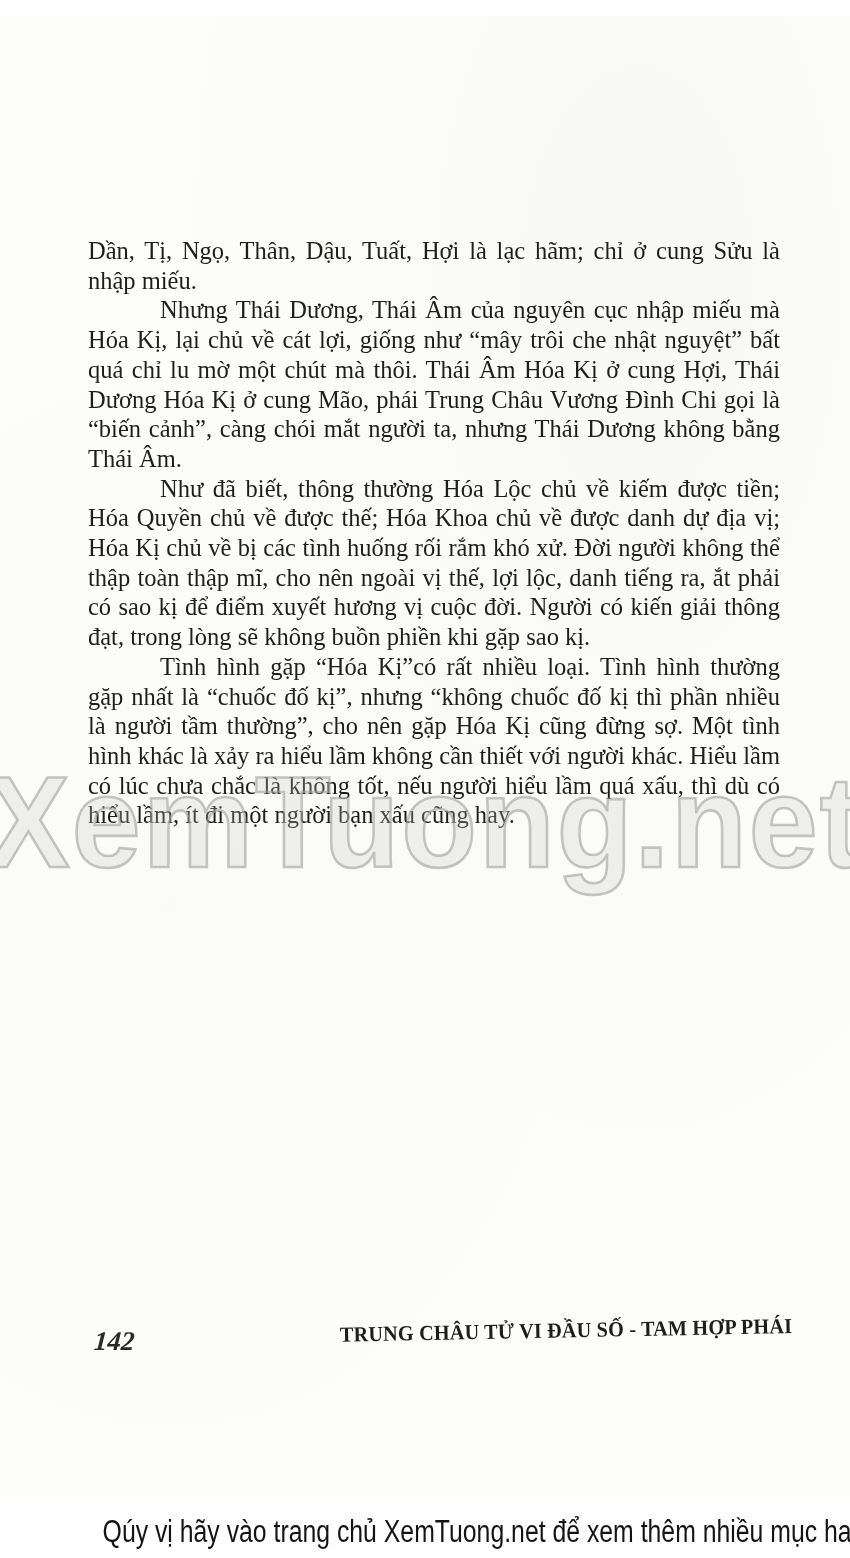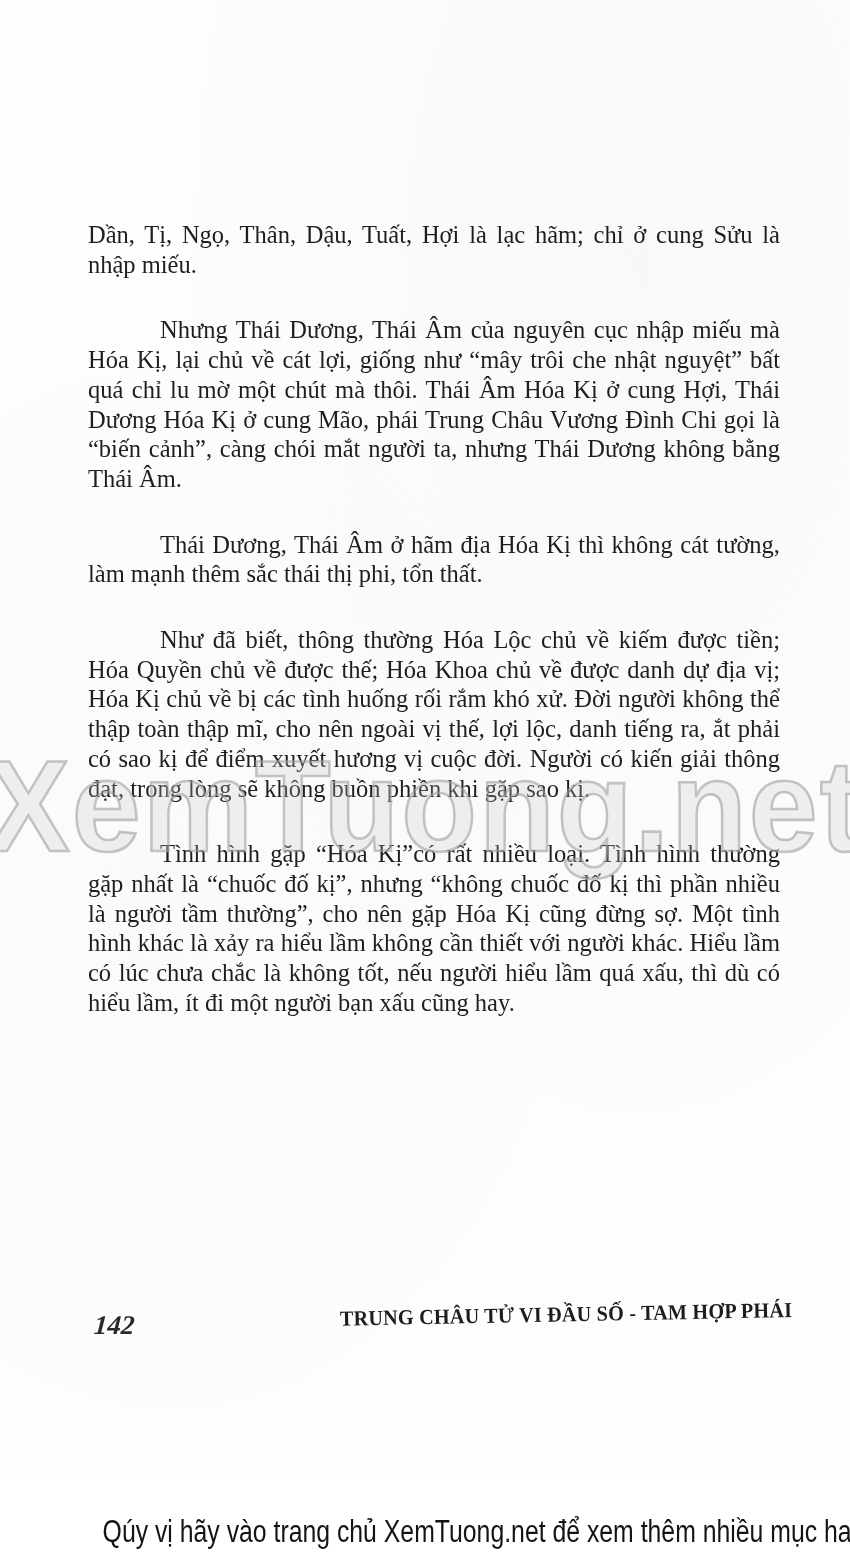--- a/index.html
+++ b/index.html
@@ -6,40 +6,40 @@
   .page {
     position: relative;
     width: 850px;
     height: 1558px;
     background: #ffffff;
     overflow: hidden;
     font-family: "Liberation Serif", serif;
   }
   .scan-area {
     position: absolute;
-    left: 0; top: 0; right: 0;
+    left: 0; top: 16px; right: 0;
     height: 1480px;
     background:
       radial-gradient(ellipse at 75% 18%, rgba(0,0,0,0.018), transparent 55%),
       radial-gradient(ellipse at 20% 60%, rgba(0,0,0,0.012), transparent 50%),
       #fdfdfc;
   }
   .body-text {
     position: absolute;
     left: 88px;
     top: 220px;
     width: 692px;
     font-size: 24.5px;
     line-height: 29.7px;
     color: #1e1e1e;
     text-align: justify;
     z-index: 2;
   }
   .body-text p { margin: 0; }
-  .body-text p.indent { text-indent: 72px; margin-top: 36px; }
+  .body-text p.indent { text-indent: 72px; }
   .watermark {
     position: absolute;
     top: 806px;
     left: 425px;
     transform: translate(-50%, -50%) scaleY(1.05);
     font-family: "Liberation Sans", sans-serif;
     font-weight: 700;
     font-size: 124px;
     letter-spacing: 2px;
     white-space: nowrap;
@@ -101,21 +101,20 @@
 </style>
 </head>
 <body>
 
 <div class="page">
   <div class="scan-area">
 
     <div class="body-text">
       <p>Dần, Tị, Ngọ, Thân, Dậu, Tuất, Hợi là lạc hãm; chỉ ở cung Sửu là nhập miếu.</p>
       <p class="indent">Nhưng Thái Dương, Thái Âm của nguyên cục nhập miếu mà Hóa Kị, lại chủ về cát lợi, giống như “mây trôi che nhật nguyệt” bất quá chỉ lu mờ một chút mà thôi. Thái Âm Hóa Kị ở cung Hợi, Thái Dương Hóa Kị ở cung Mão, phái Trung Châu Vương Đình Chi gọi là “biến cảnh”, càng chói mắt người ta, nhưng Thái Dương không bằng Thái Âm.</p>
-      <p class="indent">Thái Dương, Thái Âm ở hãm địa Hóa Kị thì không cát tường, làm mạnh thêm sắc thái thị phi, tổn thất.</p>
       <p class="indent">Như đã biết, thông thường Hóa Lộc chủ về kiếm được tiền; Hóa Quyền chủ về được thế; Hóa Khoa chủ về được danh dự địa vị; Hóa Kị chủ về bị các tình huống rối rắm khó xử. Đời người không thể thập toàn thập mĩ, cho nên ngoài vị thế, lợi lộc, danh tiếng ra, ắt phải có sao kị để điểm xuyết hương vị cuộc đời. Người có kiến giải thông đạt, trong lòng sẽ không buồn phiền khi gặp sao kị.</p>
       <p class="indent">Tình hình gặp “Hóa Kị”có rất nhiều loại. Tình hình thường gặp nhất là “chuốc đố kị”, nhưng “không chuốc đố kị thì phần nhiều là người tầm thường”, cho nên gặp Hóa Kị cũng đừng sợ. Một tình hình khác là xảy ra hiểu lầm không cần thiết với người khác. Hiểu lầm có lúc chưa chắc là không tốt, nếu người hiểu lầm quá xấu, thì dù có hiểu lầm, ít đi một người bạn xấu cũng hay.</p>
     </div>
 
     <div class="watermark">XemTuong.net</div>
 
     <div class="footer">
       <span class="page-number">142</span>
       <span class="running-title">TRUNG CHÂU TỬ VI ĐẦU SỐ - TAM HỢP PHÁI</span>
     </div>

